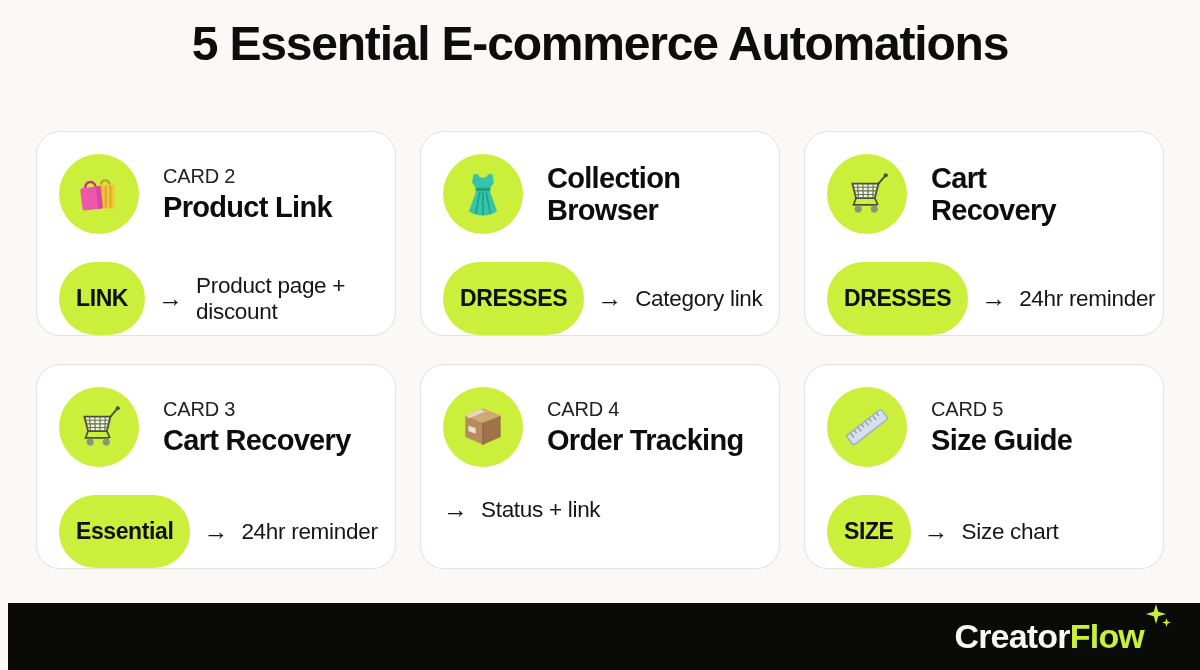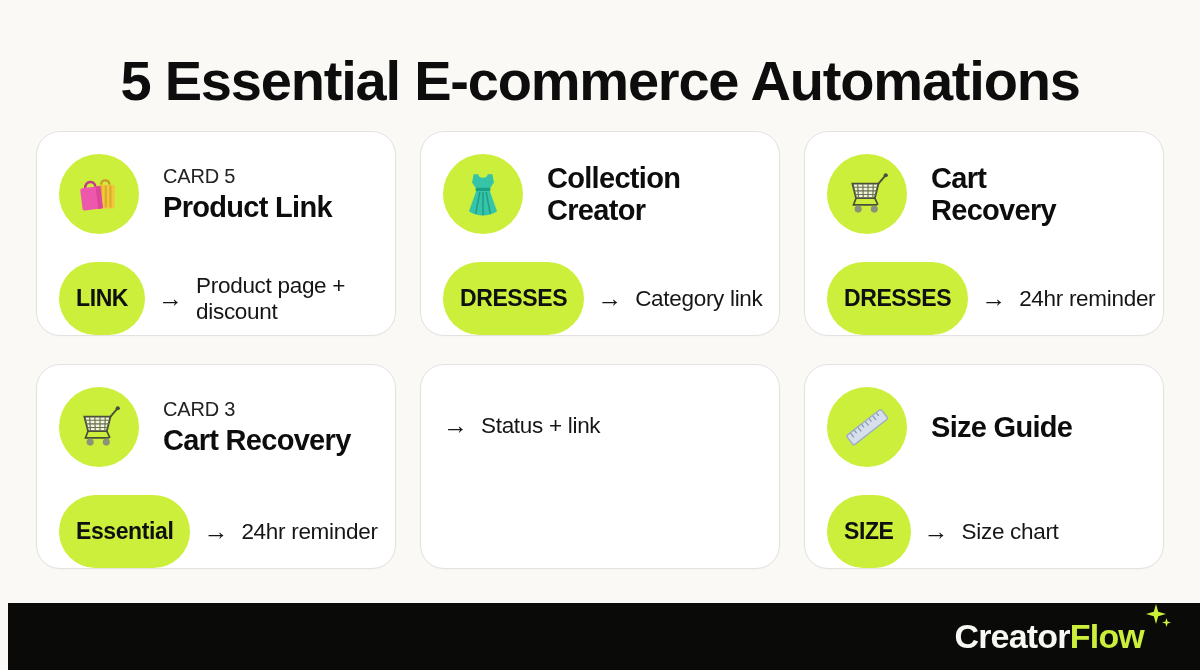--- a/index.html
+++ b/index.html
@@ -13,22 +13,22 @@
   *{margin:0;padding:0;box-sizing:border-box;}
   html,body{width:1200px;height:670px;overflow:hidden;}
   body{
     background:var(--page_bg);
     font-family:"Liberation Sans","DejaVu Sans",sans-serif;
     color:var(--text_dark);
     position:relative;
   }
   .page-title{
     text-align:center;
-    margin-top:48px;
-    font-size:56px;
+    margin-top:16px;
+    font-size:48px;
     font-weight:bold;
     letter-spacing:-1.2px;
     color:#0d0d0d;
   }
   .cards-grid{
     position:absolute;
     left:36px; right:36px; top:131px;
     display:grid;
     grid-template-columns:repeat(3,1fr);
     grid-template-rows:205px 205px;
@@ -147,21 +147,21 @@
               <line x1="35" y1="16" x2="35" y2="37"></line>
           </g>
           <g transform="rotate(-7 17 28)">
             <path d="M12 18 C12 10.5 22 10.5 22 18" fill="none" stroke="#c23a88" stroke-width="2.4"></path>
             <rect x="7" y="17.5" width="19.5" height="21.5" rx="2" fill="#ee58ac"></rect>
             <path d="M22 17.5 h4.5 v21.5 h-4.5 z" fill="#d9469a"></path>
           </g>
         </svg>
       </div>
       <div class="card-heading">
-        <div class="card-label">CARD 5</div>
+        <div class="card-label">CARD 2</div>
         <div class="card-title">Product Link</div>
       </div>
     </div>
     <div class="card-flow wrap-desc-row">
       <span class="badge">LINK</span>
       <span class="arrow">→</span>
       <span class="flow-desc" style="white-space:normal;max-width:180px;">Product page + discount</span>
     </div>
   </div>
 
@@ -174,21 +174,21 @@
           <path d="M17.5 21 L30.5 21 L37.5 40.5 C29 46 19 46 10.5 40.5 Z" fill="#35c4a8"></path>
           <g stroke="#1d9e86" stroke-width="1.4">
             <line x1="21" y1="22" x2="17" y2="43"></line>
             <line x1="24" y1="22" x2="24" y2="44.5"></line>
             <line x1="27" y1="22" x2="31" y2="43"></line>
           </g>
         </svg>
       </div>
       <div class="card-heading">
 
-        <div class="card-title">Collection Creator</div>
+        <div class="card-title">Collection Browser</div>
       </div>
     </div>
     <div class="card-flow">
       <span class="badge">DRESSES</span>
       <span class="arrow">→</span>
       <span class="flow-desc">Category link</span>
     </div>
   </div>
 
   <div class="card two-line">
@@ -251,20 +251,36 @@
       </div>
     </div>
     <div class="card-flow">
       <span class="badge">Essential</span>
       <span class="arrow">→</span>
       <span class="flow-desc">24hr reminder</span>
     </div>
   </div>
 
   <div class="card">
+    <div class="card-top">
+      <div class="icon-circle">
+        <svg viewBox="0 0 48 48">
+          <polygon points="24,6 41,13 24,20 7,13" fill="#cfa878"></polygon>
+          <polygon points="7,13 24,20 24,41 7,33.5" fill="#b68c5f"></polygon>
+          <polygon points="41,13 24,20 24,41 41,33.5" fill="#9d744a"></polygon>
+          <polygon points="21.5,7 26.5,9 10.8,15.6 7,13" fill="#e3d6c2"></polygon>
+          <polygon points="10,22.5 17,25.2 17,30.5 10,27.8" fill="#e8e2d8"></polygon>
+          <line x1="24" y1="20" x2="24" y2="41" stroke="#7c5a38" stroke-width="1"></line>
+        </svg>
+      </div>
+      <div class="card-heading">
+        <div class="card-label">CARD 4</div>
+        <div class="card-title">Order Tracking</div>
+      </div>
+    </div>
     <div class="card-flow">
       <span class="arrow">→</span>
       <span class="flow-desc">Status + link</span>
     </div>
   </div>
 
   <div class="card">
     <div class="card-top">
       <div class="icon-circle">
         <svg viewBox="0 0 48 48">
@@ -277,20 +293,21 @@
               <line x1="21.5" y1="19" x2="21.5" y2="22.5"></line>
               <line x1="26" y1="19" x2="26" y2="24"></line>
               <line x1="30.5" y1="19" x2="30.5" y2="22.5"></line>
               <line x1="35" y1="19" x2="35" y2="24"></line>
               <line x1="39.5" y1="19" x2="39.5" y2="22.5"></line>
             </g>
           </g>
         </svg>
       </div>
       <div class="card-heading">
+        <div class="card-label">CARD 5</div>
         <div class="card-title">Size Guide</div>
       </div>
     </div>
     <div class="card-flow">
       <span class="badge">SIZE</span>
       <span class="arrow">→</span>
       <span class="flow-desc">Size chart</span>
     </div>
   </div>
 

